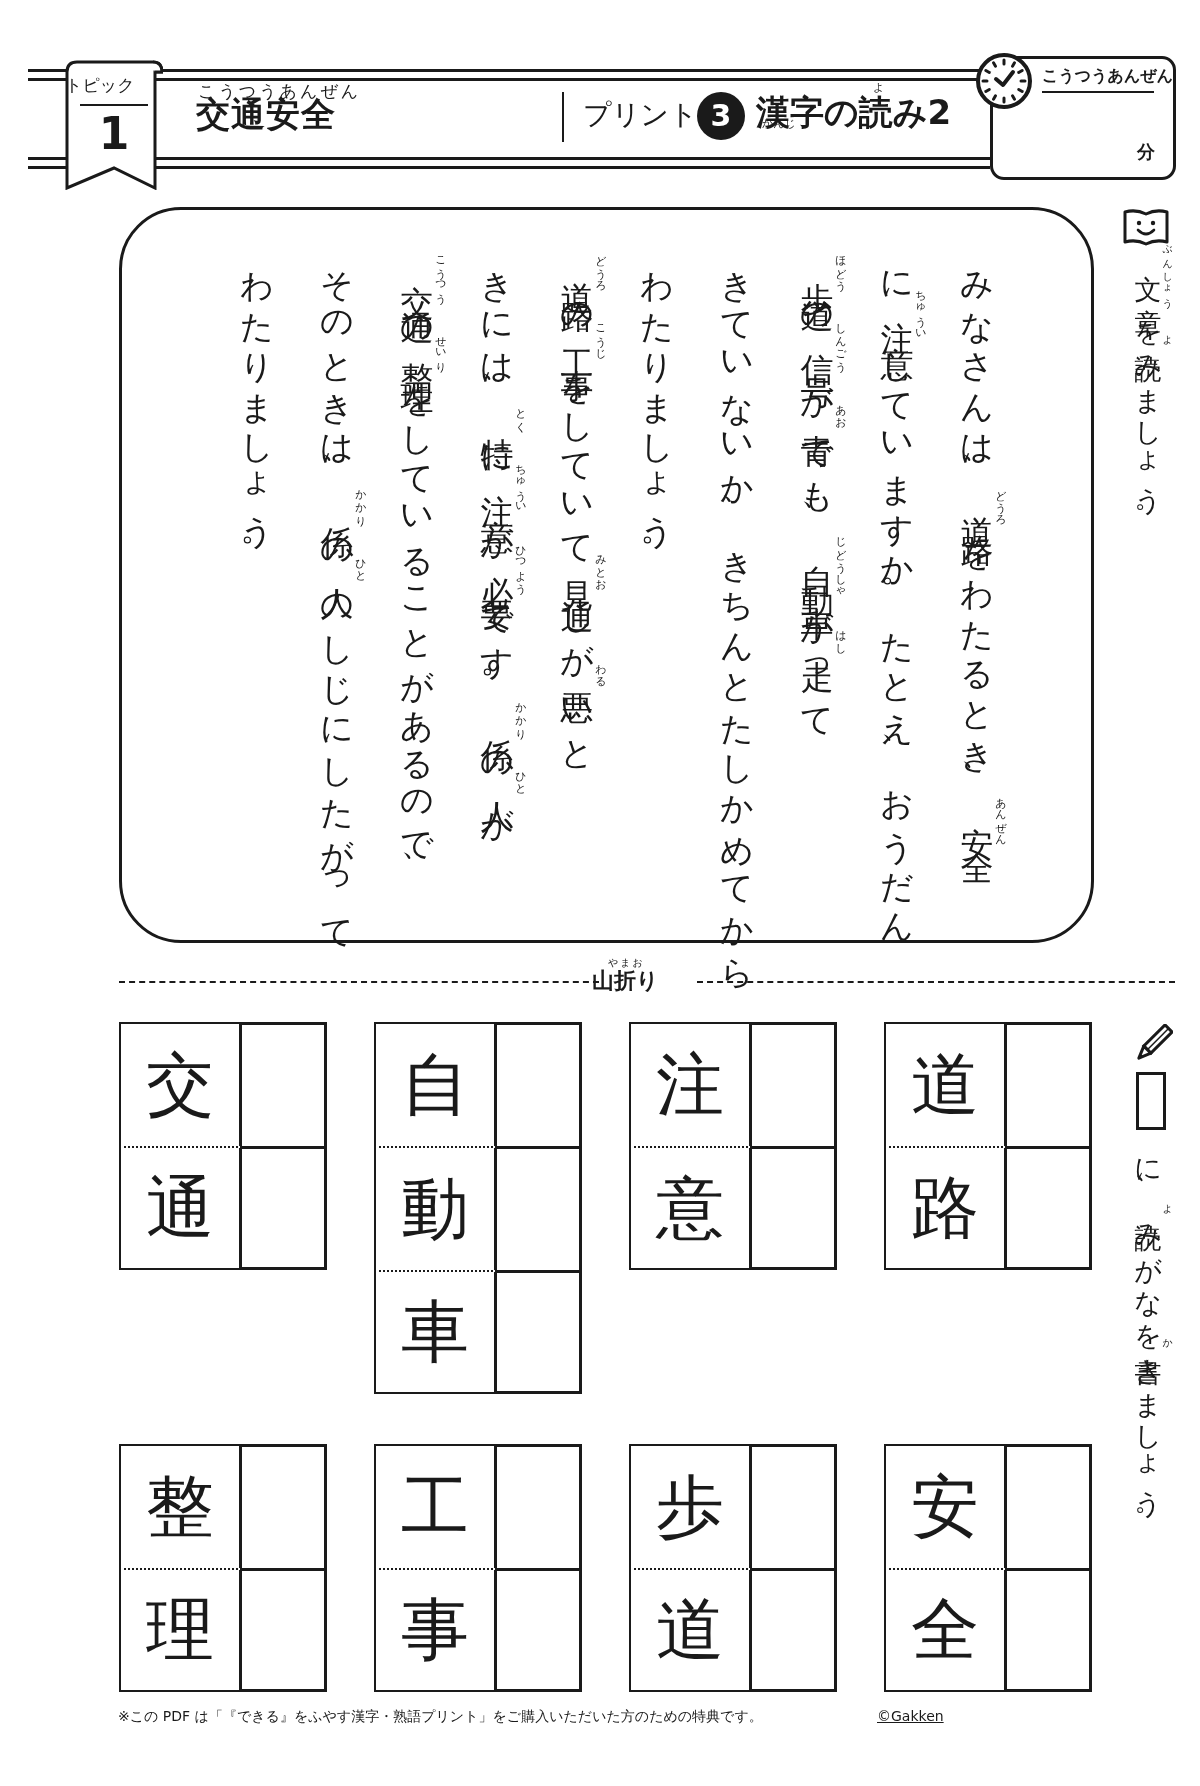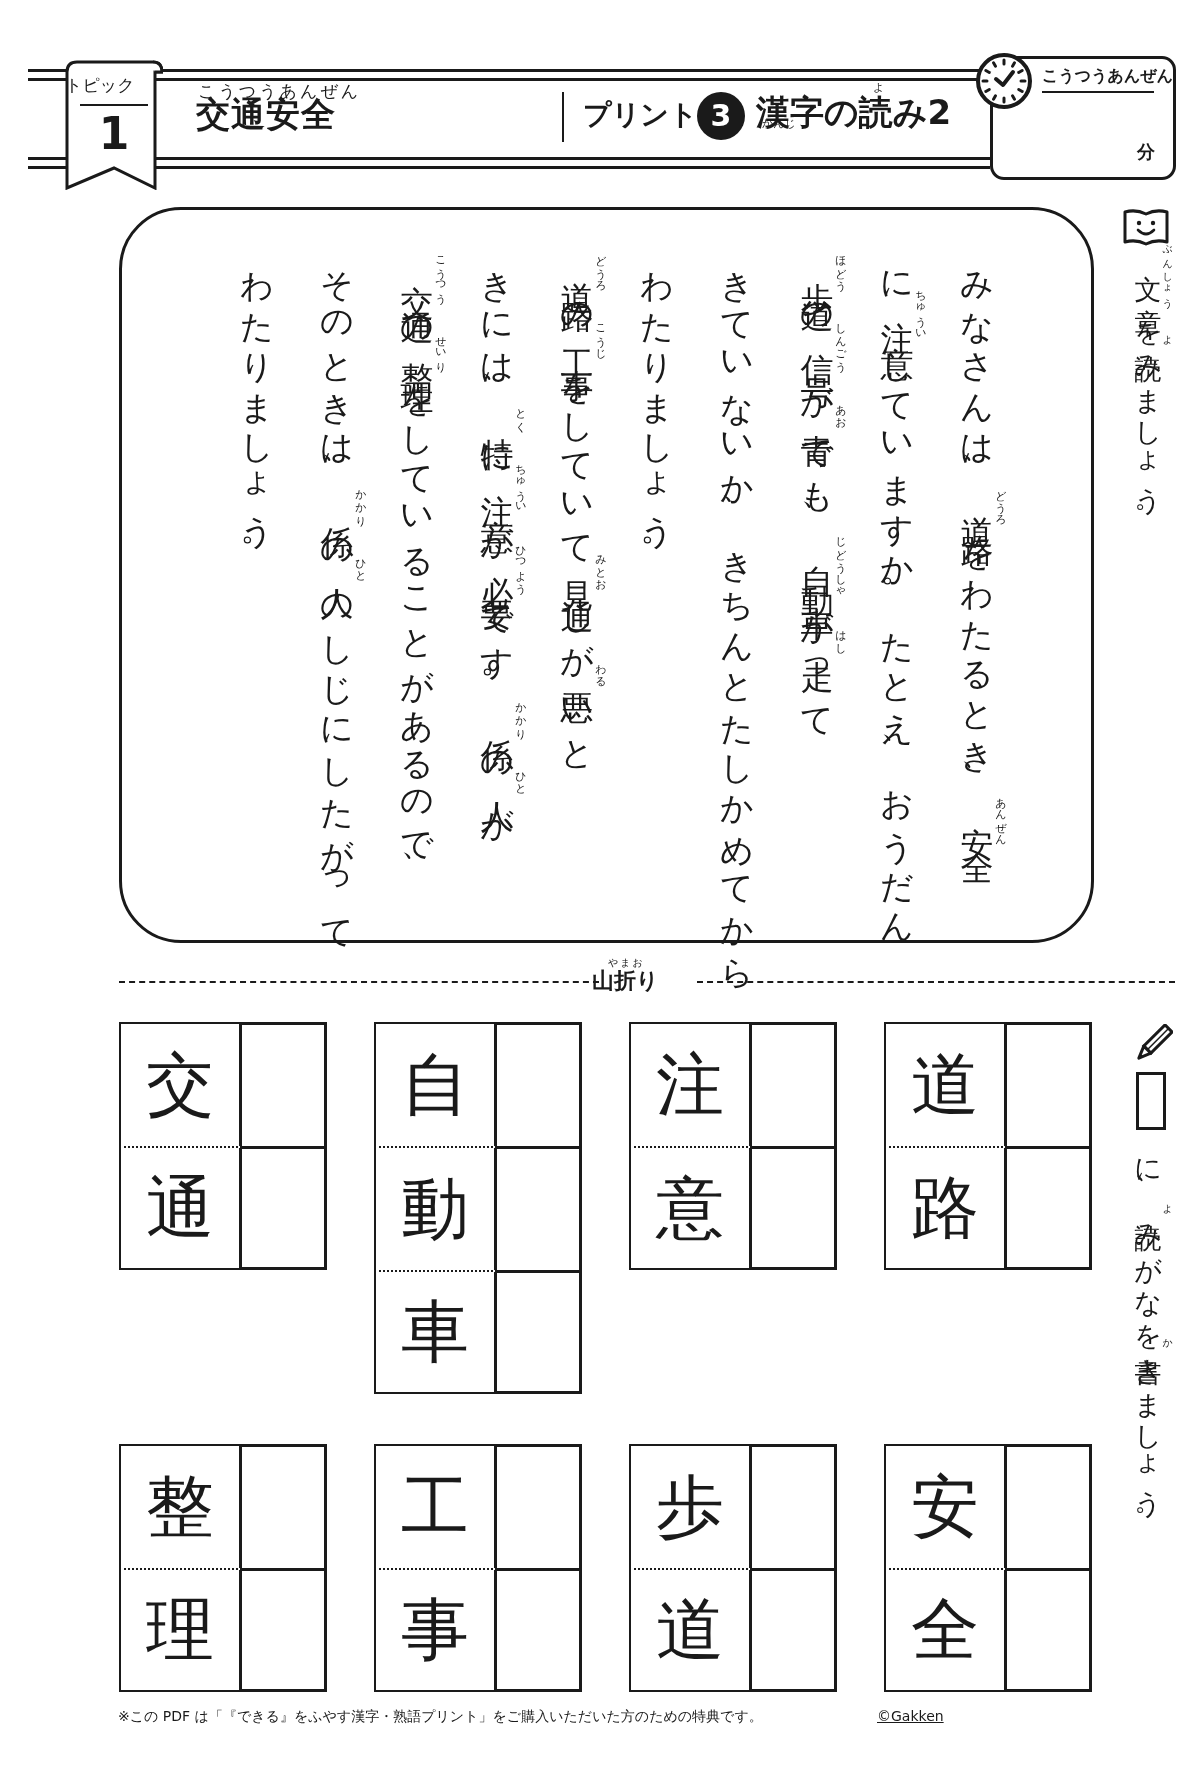--- a/index.html
+++ b/index.html
@@ -9,21 +9,21 @@
   
   .hline { position:absolute; height:0; border-top:3px solid #1a1a1a; }
   .ribbon { position:absolute; left:65px; top:60px; width:98px; height:130px; }
   .ribbon-label { position:absolute; left:65px; top:74px; width:98px; text-align:left; font-size:17px; font-weight:normal; }
   .ribbon-rule { position:absolute; left:80px; top:104px; width:68px; border-top:2px solid #1a1a1a; }
   .ribbon-num { position:absolute; left:65px; top:108px; width:98px; text-align:center; font-size:44px; font-weight:bold; }
 
   .title-ruby { position:absolute; left:198px; top:80px; font-size:17px; letter-spacing:3px; }
   .title { position:absolute; left:196px; top:92px; font-size:34px; font-weight:bold; letter-spacing:1px; }
   .vsep { position:absolute; left:562px; top:92px; height:50px; border-left:2px solid #1a1a1a; }
-  .print-label { position:absolute; left:583px; top:96px; font-size:28px; font-weight:bold; }
+  .print-label { position:absolute; left:583px; top:96px; font-size:28px; font-weight:normal; }
   .print-num { position:absolute; left:697px; top:92px; width:48px; height:48px; border-radius:50%; background:#1a1a1a; color:#fff;
                font-size:30px; font-weight:bold; text-align:center; line-height:48px; }
   .sub-ruby { position:absolute; top:80px; font-size:11px; }
   .subtitle { position:absolute; left:756px; top:90px; font-size:34px; font-weight:bold; }
 
   .time-box { position:absolute; left:990px; top:56px; width:180px; height:118px; border:3px solid #1a1a1a; border-radius:14px; background:#fff; }
   .time-label { position:absolute; left:1042px; top:66px; font-size:16px; font-weight:bold; }
   .time-rule { position:absolute; left:1042px; top:91px; width:112px; border-top:2px solid #1a1a1a; }
   .time-unit { position:absolute; left:1137px; top:140px; font-size:18px; font-weight:bold; }
   .clock { position:absolute; left:975px; top:52px; width:58px; height:58px; }

